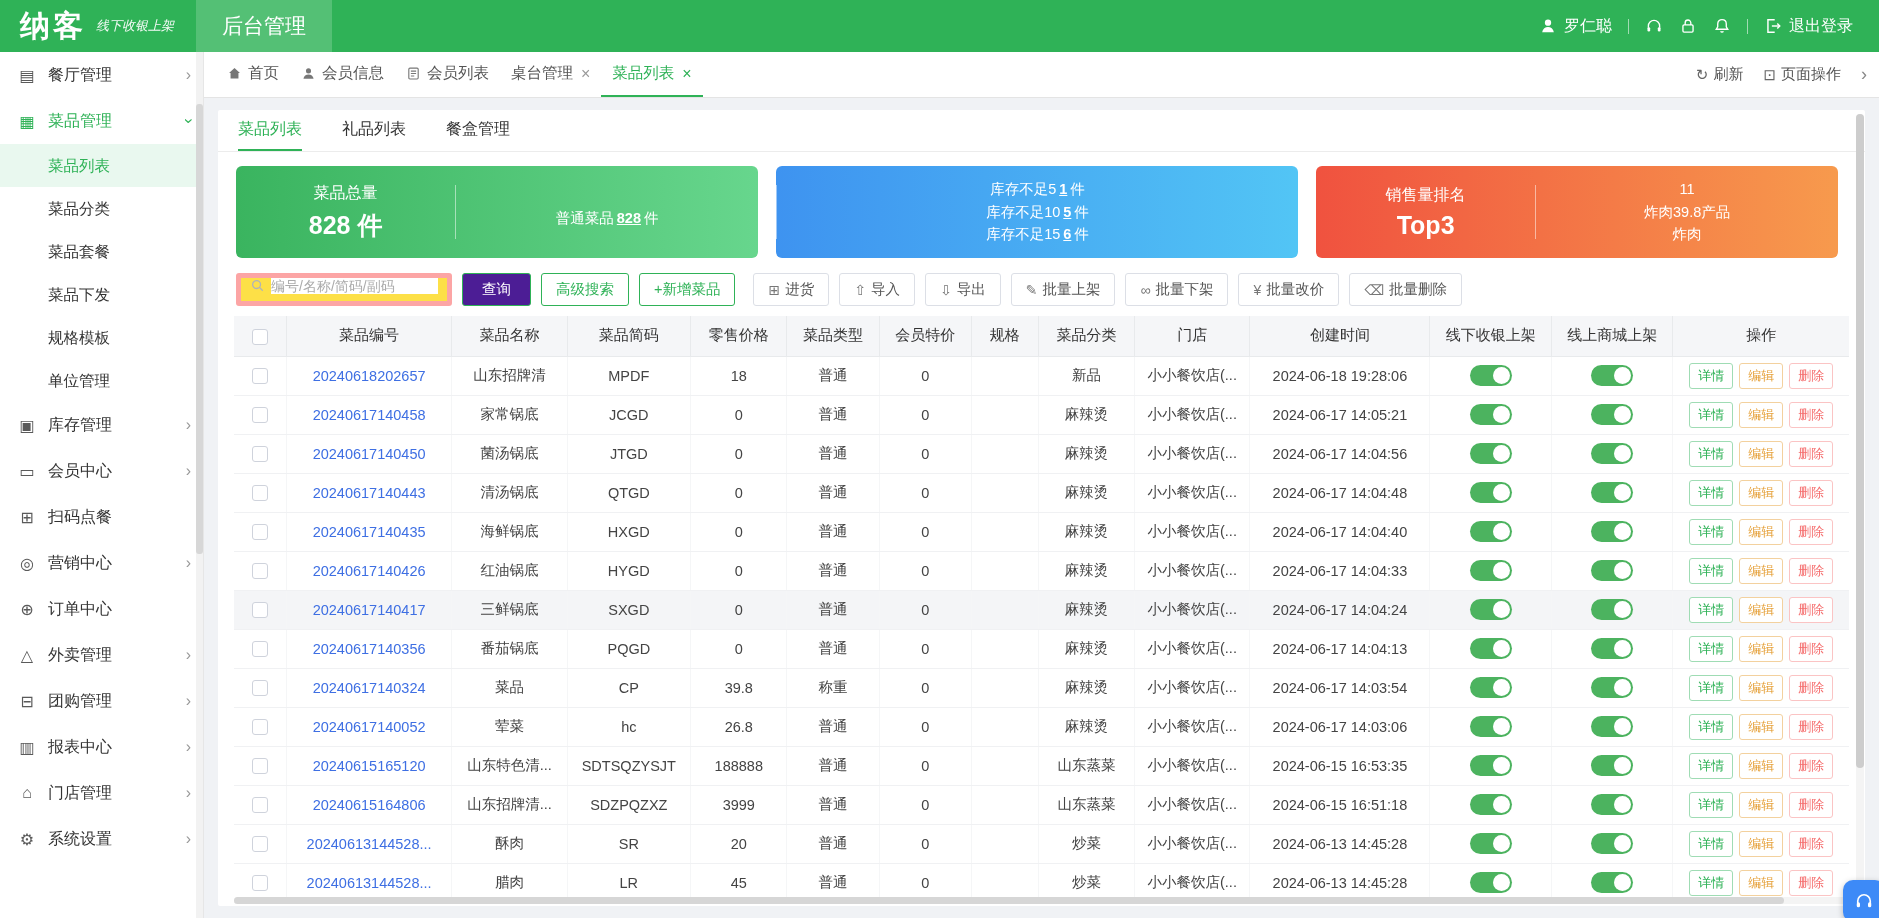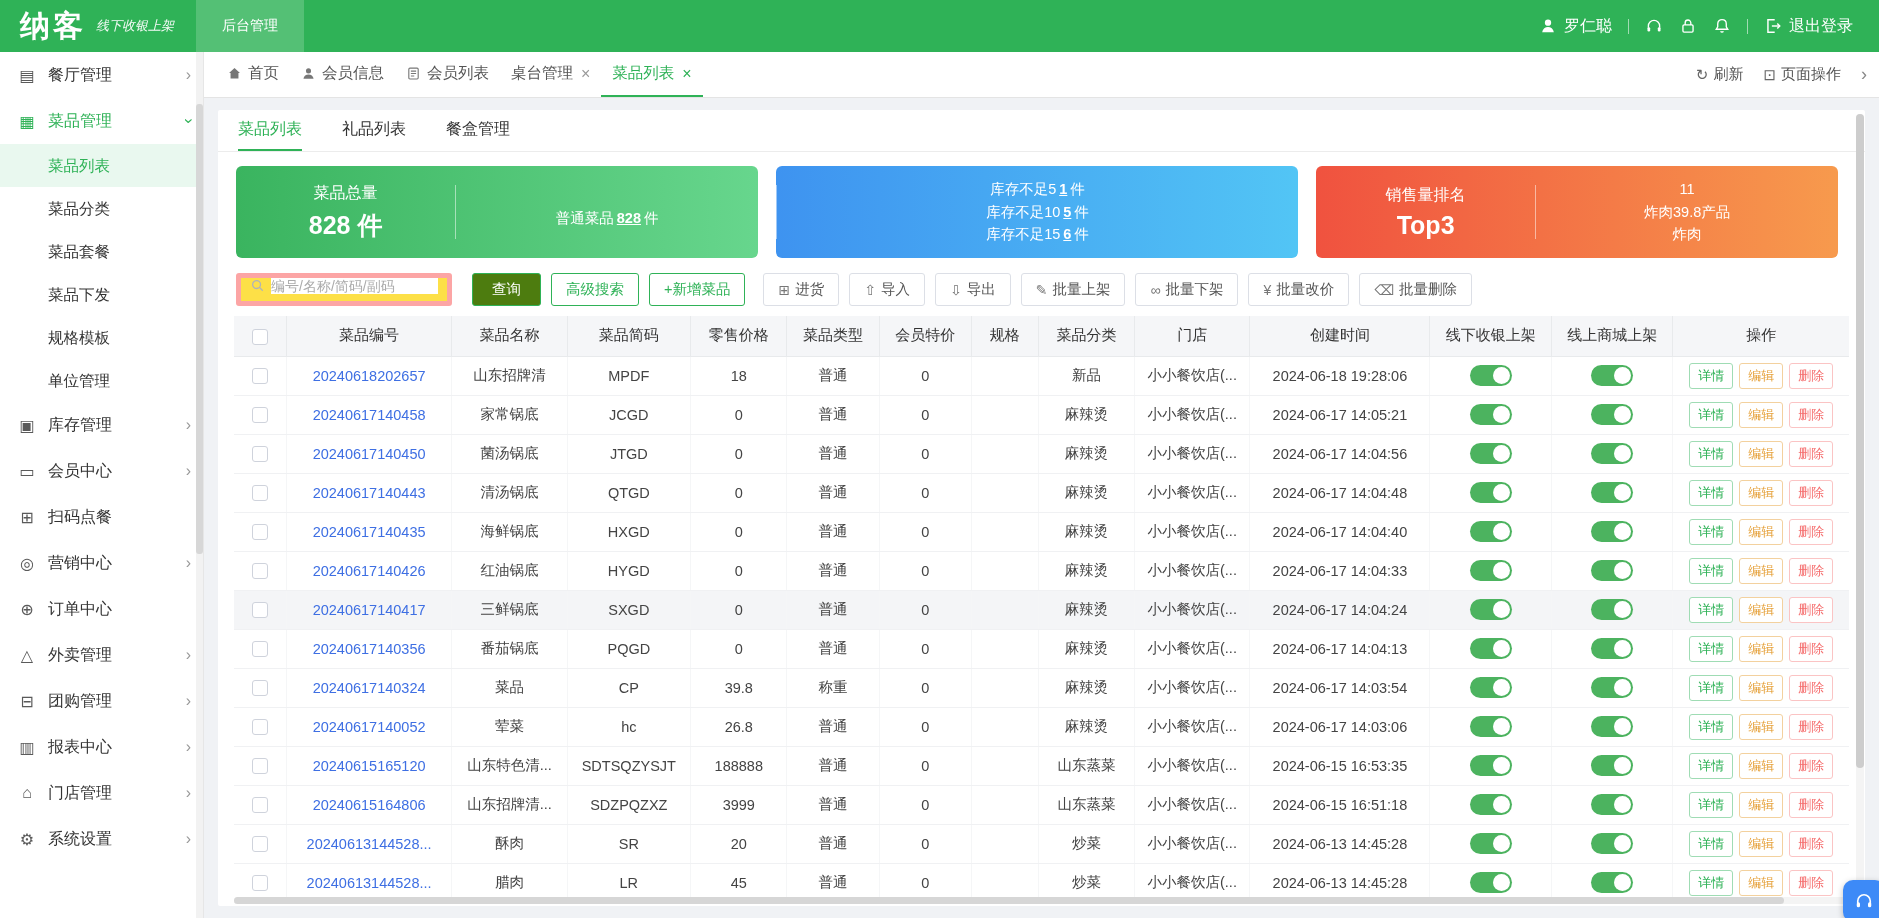--- a/index.html
+++ b/index.html
@@ -5,21 +5,21 @@
   *{box-sizing:border-box;margin:0;padding:0}
   html,body{width:1879px;height:918px;overflow:hidden;background:#f0f2f5;
     font-family:"Liberation Sans","DejaVu Sans",sans-serif;color:#333;}
 
   
   .topbar{height:52px;background:#2fb257;display:flex;align-items:center;color:#fff;text-align:right;}
   .logo{font-size:30px;font-weight:700;margin:0 10px 0 20px;letter-spacing:3px;}
   .slogan{font-style:italic;font-size:13px;opacity:.95;margin-right:22px;
     font-family:"Liberation Serif","DejaVu Serif",serif;}
   .admin-tab{height:52px;display:flex;align-items:center;padding:0 26px;
-    background:rgba(255,255,255,.18);font-size:14px;cursor:pointer;}
+    background:rgba(255,255,255,.18);font-size:21px;cursor:pointer;}
   .top-right{margin-left:auto;display:flex;align-items:center;gap:16px;padding-right:26px;font-size:16px;}
   .tr-item{display:flex;align-items:center;gap:7px;cursor:pointer;}
   .tr-sep{width:1px;height:15px;background:rgba(255,255,255,.55);}
   .hicon{display:inline-flex;}
   .hicon svg{display:block;width:18px;height:18px;}
 
   
   .layout{display:flex;height:866px;}
   .sidebar{width:204px;background:#fff;border-right:1px solid #e6e6e6;position:relative;flex:none;}
   .side-item{height:46px;display:flex;align-items:center;padding:0 12px 0 16px;cursor:pointer;font-size:16px;color:#333;}
@@ -78,21 +78,21 @@
   .search-box{width:216px;height:33px;border:5px solid #fca5a5;border-radius:3px;display:flex;
     align-items:flex-start;gap:6px;padding:0 9px;background:#fde047;}
   .search-box input{border:0;outline:none;flex:1;font-size:14px;min-width:0;
     font-family:"Liberation Sans","DejaVu Sans",sans-serif;}
   .search-box input::placeholder{color:#ababab;}
   .sicon{display:inline-flex;}
   .sicon svg{width:15px;height:15px;display:block;}
   .btn{height:33px;padding:0 14px;border-radius:3px;font-size:14.5px;display:inline-flex;align-items:center;
     gap:5px;cursor:pointer;border:1px solid #dcdfe6;background:#fff;color:#555;white-space:nowrap;
     font-family:"Liberation Sans","DejaVu Sans",sans-serif;}
-  .btn.primary{background:#4d7c0f;border-color:#2fb257;color:#fff;padding:12px 19px;margin-left:10px;}
+  .btn.primary{background:#4c1d95;border-color:#2fb257;color:#fff;padding:12px 19px;}
   .btn.ghost-green{color:#2fb257;border-color:#2fb257;}
   .tb-group{display:flex;gap:10px;margin-left:8px;}
   .btn .bicon{font-size:14px;color:#777;}
 
   
   .table-wrap{margin:2px 16px 0;}
   table{width:100%;border-collapse:collapse;table-layout:fixed;}
   th{height:40px;background:#f5f6f8;font-size:15px;font-weight:500;color:#333;
     border-bottom:1px solid #e8eaec;border-right:1px solid #e8eaec;white-space:nowrap;overflow:hidden;}
   th:last-child{border-right:none;}

